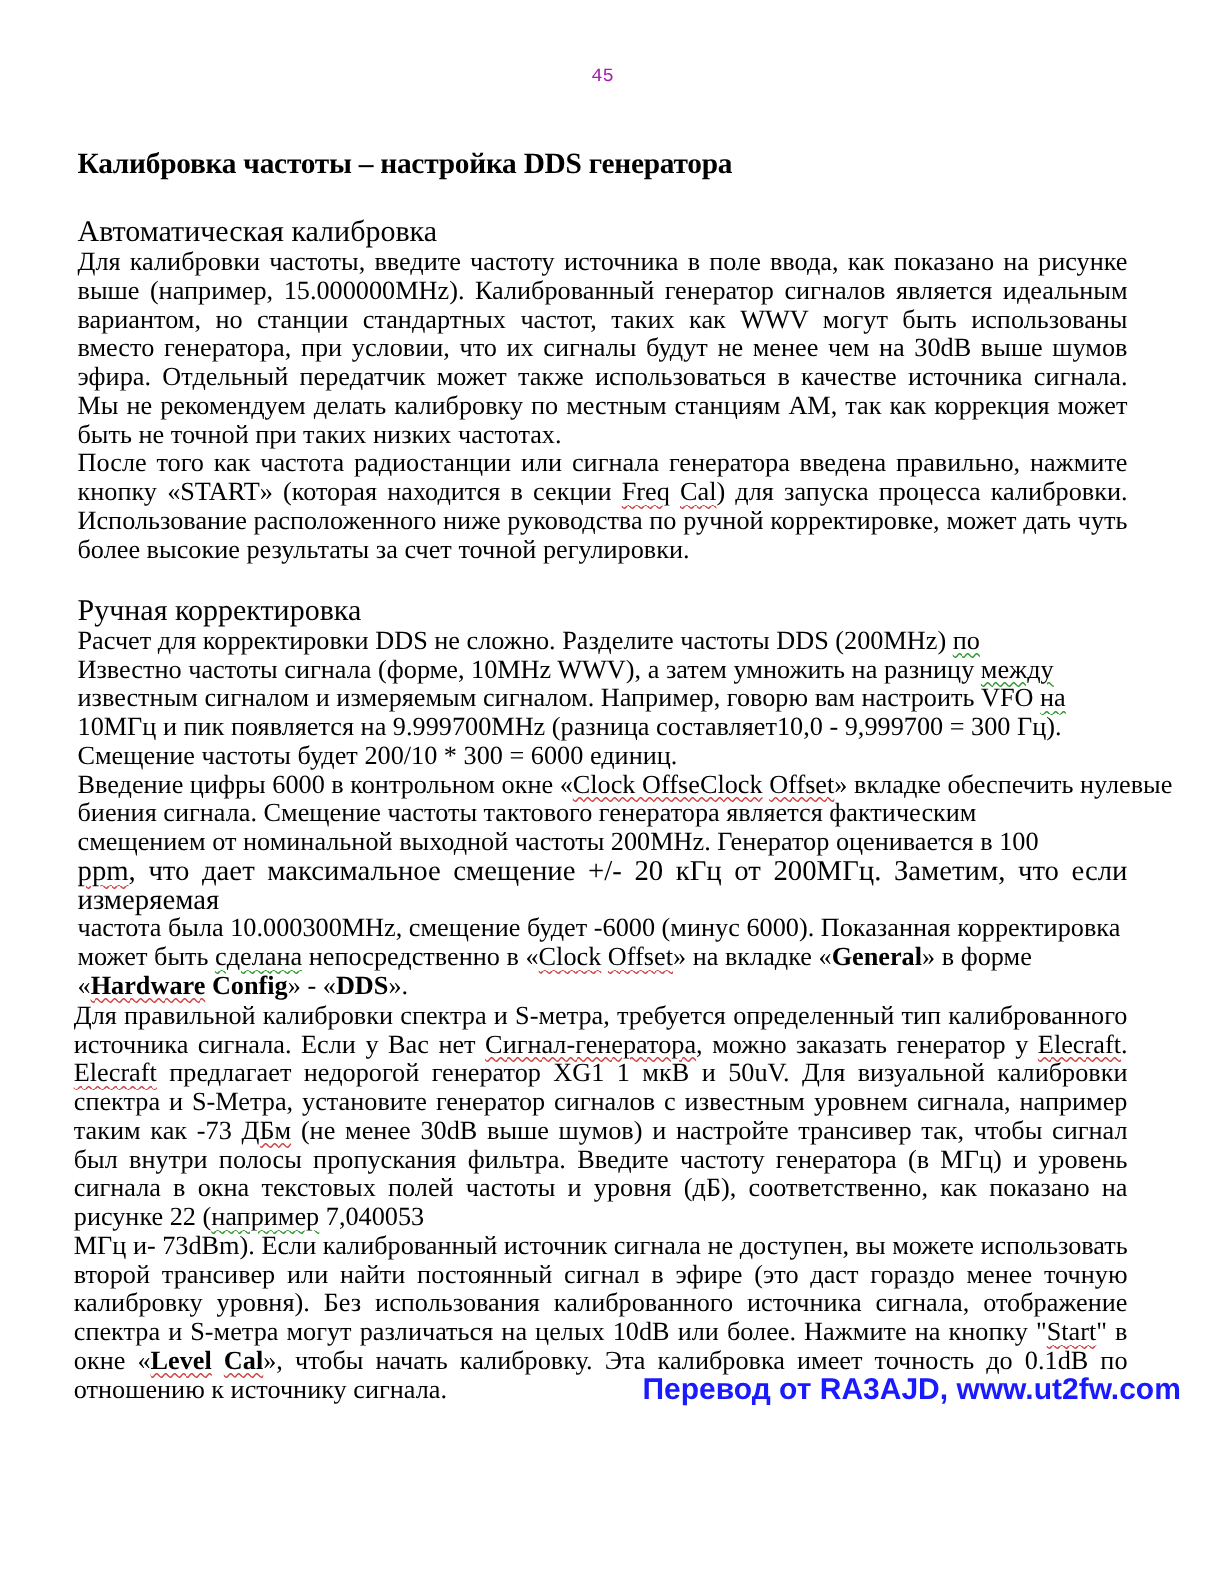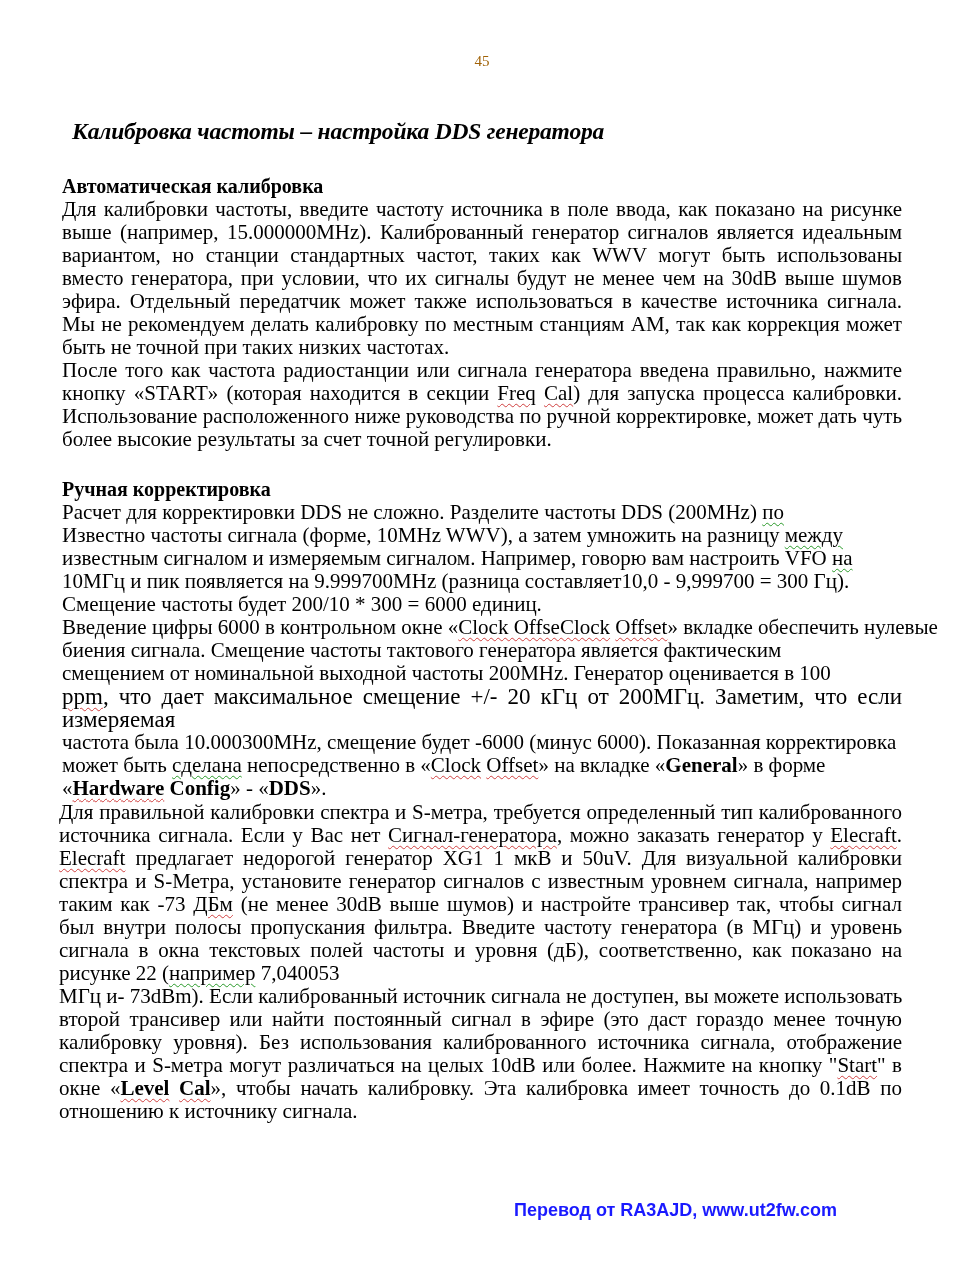--- a/index.html
+++ b/index.html
@@ -1,31 +1,31 @@
 <!DOCTYPE html>
 <html><head>
 <meta charset="utf-8">
 <style>
   html, body { margin: 0; padding: 0; background: #ffffff; }
   body { width: 980px; height: 1268px; position: relative; overflow: hidden;
          font-family: "Liberation Serif", "DejaVu Serif", serif; color: #000; }
   .page-number { position: absolute; top: 53px; left: 0; width: 964px; text-align: center;
-                 font-family: Liberation Serif, serif; font-size: 15px; color: #a16207; }
-  .title { position: absolute; top: 118px; left: 72px; font-size: 23.5px; font-weight: bold; margin: 0; letter-spacing: -0.2px; font-style: italic; }
-  .h2 { font-size: 20px; font-weight: bold; margin: 0; line-height: 24px; }
+                 font-family: Liberation Mono, monospace; font-size: 15px; color: #a21caf; }
+  .title { position: absolute; top: 118px; left: 62px; font-size: 23.5px; font-weight: bold; margin: 0; letter-spacing: -0.2px; }
+  .h2 { font-size: 24px; font-weight: normal; margin: 0; line-height: 24px; }
   .section { position: absolute; left: 62px; width: 840px; }
   .p { font-size: 21px; line-height: 23px; margin: 0; }
   .j { text-align: justify; text-align-last: left; }
   .line { display: block; white-space: nowrap; font-size: 21px; line-height: 23px; }
   .jl { display: block; text-align: justify; text-align-last: justify; font-size: 23px; line-height: 23px; white-space: normal; }
   .sq { text-decoration: underline wavy #d04040; text-decoration-thickness: 1px; text-underline-offset: 3px; }
   .sqg { text-decoration: underline wavy #2a9a2a; text-decoration-thickness: 1px; text-underline-offset: 3px; }
   b { font-weight: bold; }
-  .credit { position: absolute; top: 1200px; left: 514px; font-family: "Liberation Sans", sans-serif;
-            font-weight: bold; font-size: 18px; color: #1a1aff; white-space: nowrap; }
+  .credit { position: absolute; top: 1098px; left: 514px; font-family: "Liberation Sans", sans-serif;
+            font-weight: bold; font-size: 24px; color: #1a1aff; white-space: nowrap; }
 </style>
 </head>
 <body>
 
 <div class="page-number">45</div>
 
 <h1 class="title">Калибровка частоты – настройка DDS генератора</h1>
 
 <div class="section" style="top:174px;">
   <h2 class="h2">Автоматическая калибровка</h2>

